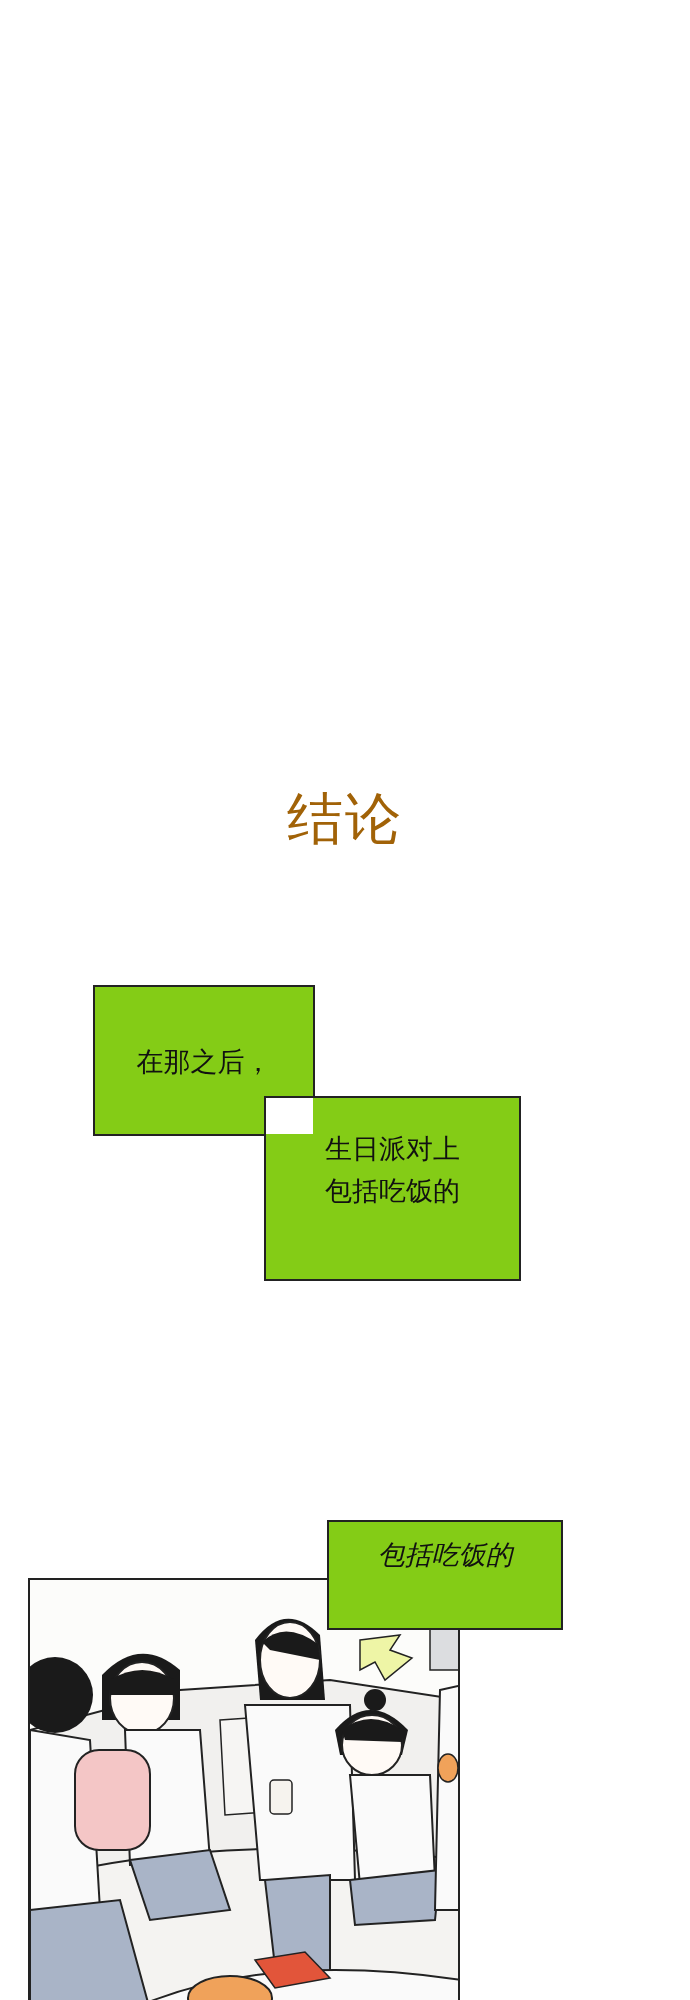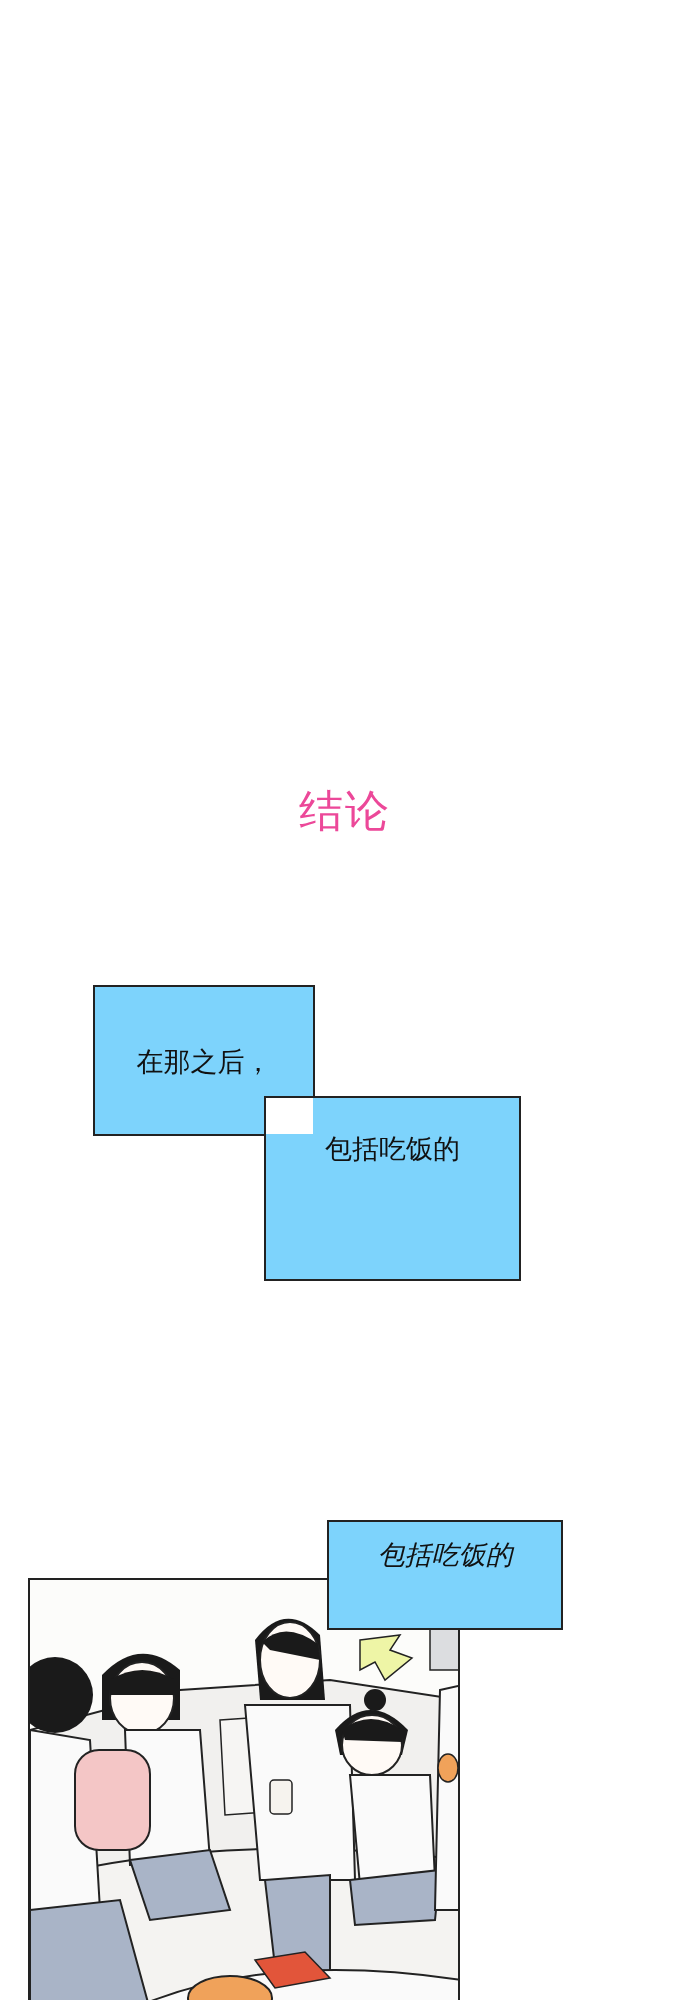--- a/index.html
+++ b/index.html
@@ -1,36 +1,37 @@
 <!DOCTYPE html>
 <html><head>
 <meta charset="utf-8">
 <style>
   html, body { margin:0; padding:0; background:#ffffff; }
   body { width:690px; height:2000px; position:relative; overflow:hidden;
          font-family:"DejaVu Sans", "Liberation Sans", sans-serif; color:#111; }
   .title { position:absolute; left:0; width:690px; top:782px; text-align:center;
-           font-family:"DejaVu Serif", "Liberation Serif", serif; font-size:44px; letter-spacing:2px; color:#ec4899; }
-  .caption { position:absolute; background:#7dd3fc; border:2px solid #222; box-sizing:border-box;
+           font-family:"DejaVu Serif", "Liberation Serif", serif; font-size:56px; letter-spacing:2px; color:#a16207; }
+  .caption { position:absolute; background:#84cc16; border:2px solid #222; box-sizing:border-box;
              font-size:27px; line-height:42px; text-align:center; color:#111; }
   .line { display:block; }
   .panel { position:absolute; left:28px; top:1578px; width:432px; height:430px;
            border:2px solid #222; border-bottom:none; box-sizing:border-box; background:#fcfcfa; overflow:hidden; }
   .panel svg { position:absolute; left:0; top:0; }
 </style>
 </head>
 <body>
 
 <div class="title">结论</div>
 
 <div class="caption" style="left:93px; top:985px; width:222px; height:151px; padding-top:54px;">
   <span class="line">在那之后，</span>
 </div>
 
 <div class="caption" style="left:264px; top:1096px; width:257px; height:185px; padding-top:30px;">
+  <span class="line">生日派对上</span>
   <span class="line">包括吃饭的</span>
 </div>
 
 <div style="position:absolute; left:266px; top:1098px; width:47px; height:36px; background:#fff;"></div>
 
 <div class="panel">
   <svg width="432" height="430" viewBox="0 0 432 430">
 
     <rect x="0" y="0" width="432" height="430" fill="#fcfcfa"></rect>
 

